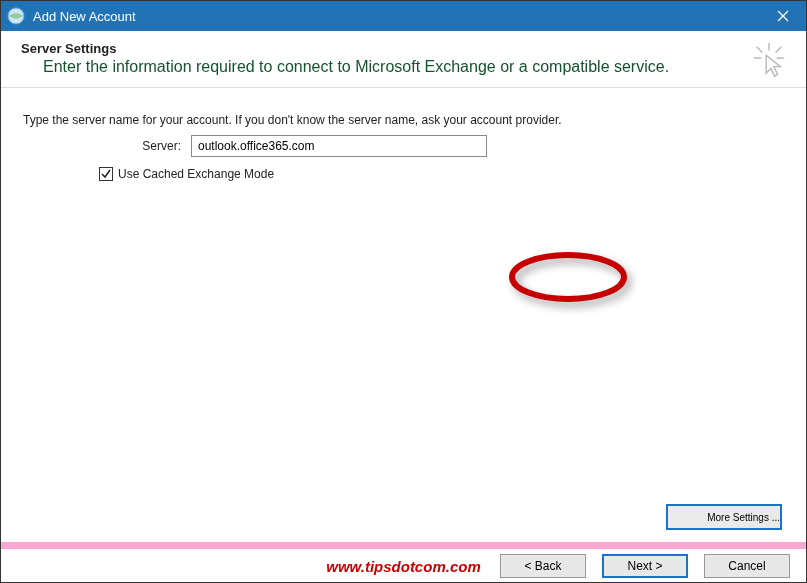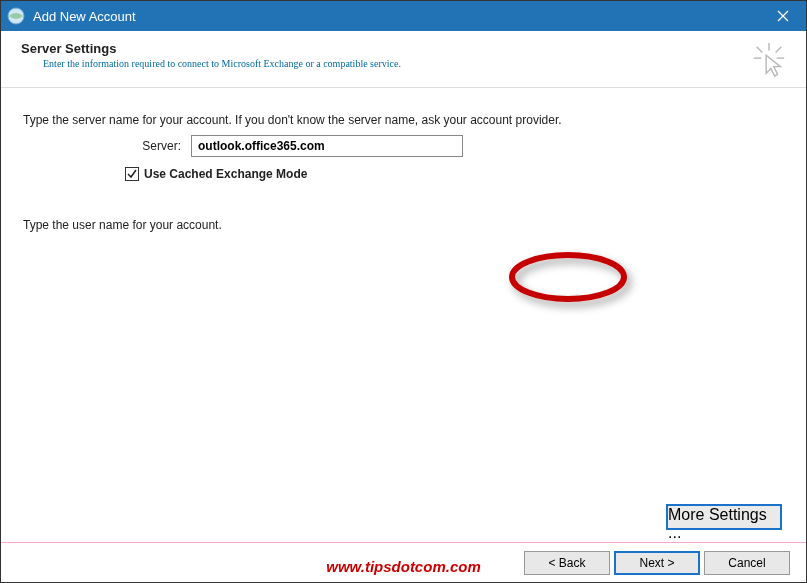--- a/index.html
+++ b/index.html
@@ -30,40 +30,40 @@
       font-size: 16px; color:#fff; cursor:pointer;
     }
     .header-section {
       padding: 10px 18px 8px 20px;
       display: flex;
       align-items: flex-start;
       border-bottom: 1px solid #ddd;
     }
     .header-text { flex:1; }
     .header-title { font-weight: bold; font-size: 13px; color:#222; margin-bottom:2px;}
-    .header-sub { color:#0369a1; font-size:10px; padding-left: 22px; font-family: Liberation Serif, serif; }
+    .header-sub { color:#14532d; font-size:16px; padding-left: 22px; }
     .cursor-icon { width:38px; height: 38px; margin-left:10px; }
     .cursor-icon svg { width:100%; height:100%; }
     .content {
       padding: 24px 20px 10px 22px;
       color:#222;
     }
     .lead-text { margin-bottom: 6px; line-height:1.4; max-width:540px; }
     .field-row { display:flex; align-items:center; }
     .field-label { width: 168px; text-align:right; padding-right: 10px; }
     .text-input {
       height: 22px;
       border: 1px solid #888;
       padding: 2px 6px;
       font-family: inherit;
       font-size: 12px;
       background:#fff;
     }
-    .server-input { width: 272px; font-weight: bold; }
-    .cbx-row { display:flex; align-items:center; margin-top:10px; margin-left: 102px; font-weight: bold; }
+    .server-input { width: 296px; }
+    .cbx-row { display:flex; align-items:center; margin-top:10px; margin-left: 76px; }
     .cbx {
       width: 14px; height: 14px; border:1px solid #333; margin-right:5px;
       display:flex; align-items:center; justify-content:center; font-size:11px; line-height:1;
       color:#111; background:#fff;
     }
     .section2 { margin-top: 36px; }
     .user-row { margin-top: 14px; }
     .user-input { width: 296px; color:#555; }
     .user-blur {
       width: 138px; height: 16px;
@@ -89,31 +89,31 @@
       width: 128px; height: 56px;
       pointer-events:none;
     }
     .red-ellipse svg { width:100%; height:100%; overflow:visible; }
     .more-settings-btn {
       position:absolute;
       right: 24px; bottom: 52px;
       height: 26px; width: 116px;
       border: 2px solid #1a73c9;
       background: #eaeaea;
-      font-family: inherit; font-size:16px;
-      cursor:pointer; text-align:left;
+      font-family: inherit; font-size:10px;
+      cursor:pointer; text-align:right;
     }
     .bottom-bar {
       position:absolute;
       left:0; right:0; bottom:0;
       height: 40px;
-      border-top: 1px solid #f9a8d4;
+      border-top: 7px solid #f9a8d4;
       display:flex; align-items:center; justify-content:flex-end;
       padding: 0 16px;
-      gap: 4px;
+      gap: 16px;
       background:#fff;
     }
     .nav-btn {
       height: 24px; width: 86px;
       border:1px solid #999; background:#e8e8e8;
       font-family:inherit; font-size:12px; cursor:pointer;
     }
     .nav-btn.primary {
       border: 2px solid #1a73c9;
     }
@@ -175,21 +175,20 @@
   <div class="cbx-row">
     <span class="cbx">
       <svg width="10" height="10" viewBox="0 0 10 10">
           <path d="M1 5 L4 8 L9 1" stroke="#222" stroke-width="1.5" fill="none"></path>
         </svg>
     </span>
     <span>Use Cached Exchange Mode</span>
   </div>
 
   <div class="section2">
-    <div class="lead-text">Type the user name for your account.</div>
   </div>
 </div>
 
 <div class="red-ellipse">
   <svg viewBox="0 0 128 56">
     <defs>
       <filter id="sh" x="-30%" y="-30%" width="160%" height="180%">
         <feDropShadow dx="4" dy="5" stdDeviation="4" flood-color="#000" flood-opacity="0.35"></feDropShadow>
       </filter>
     </defs>

